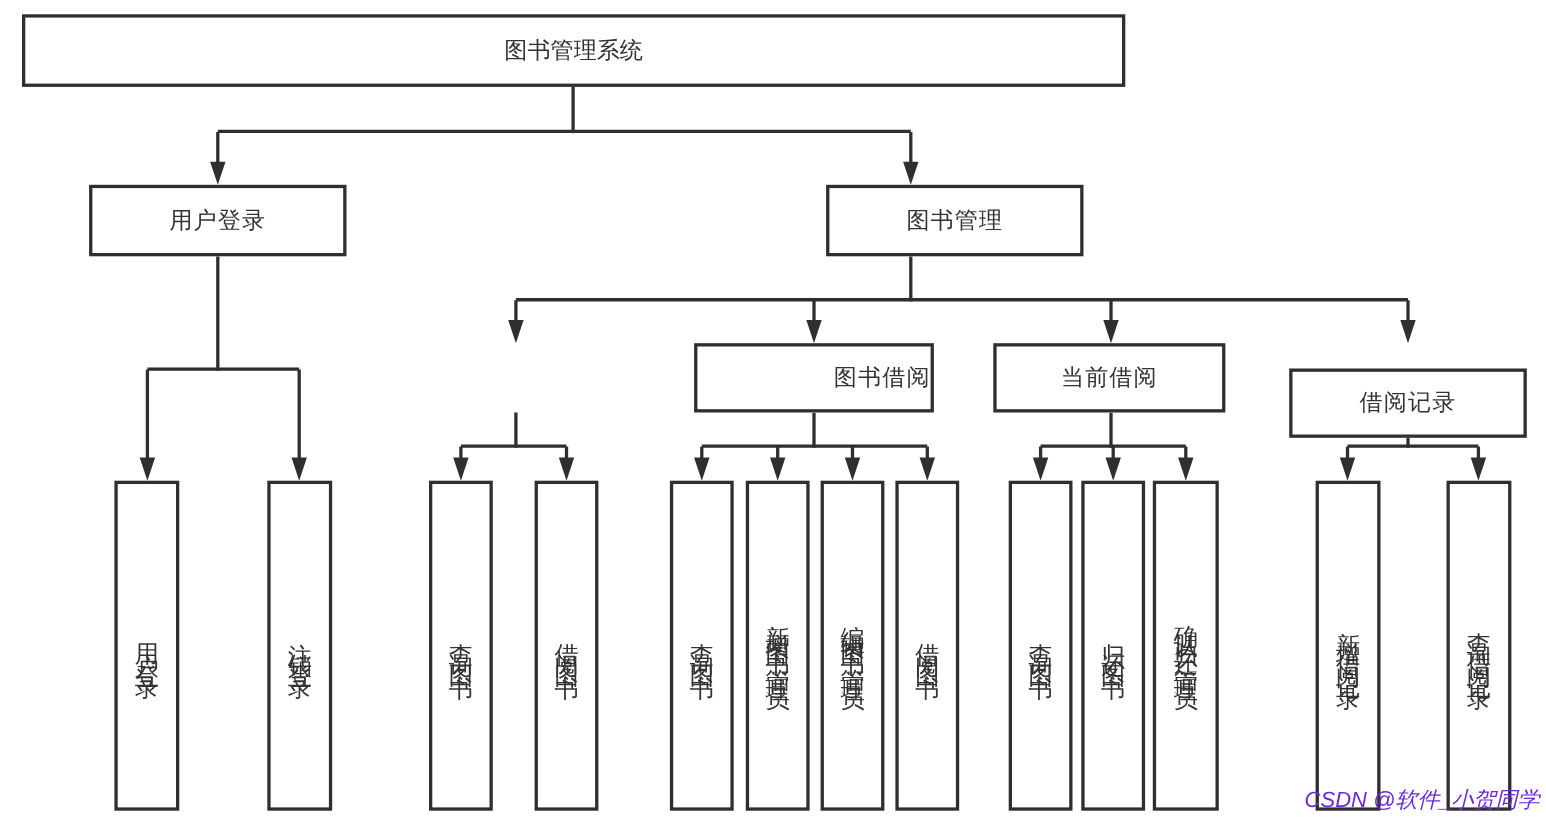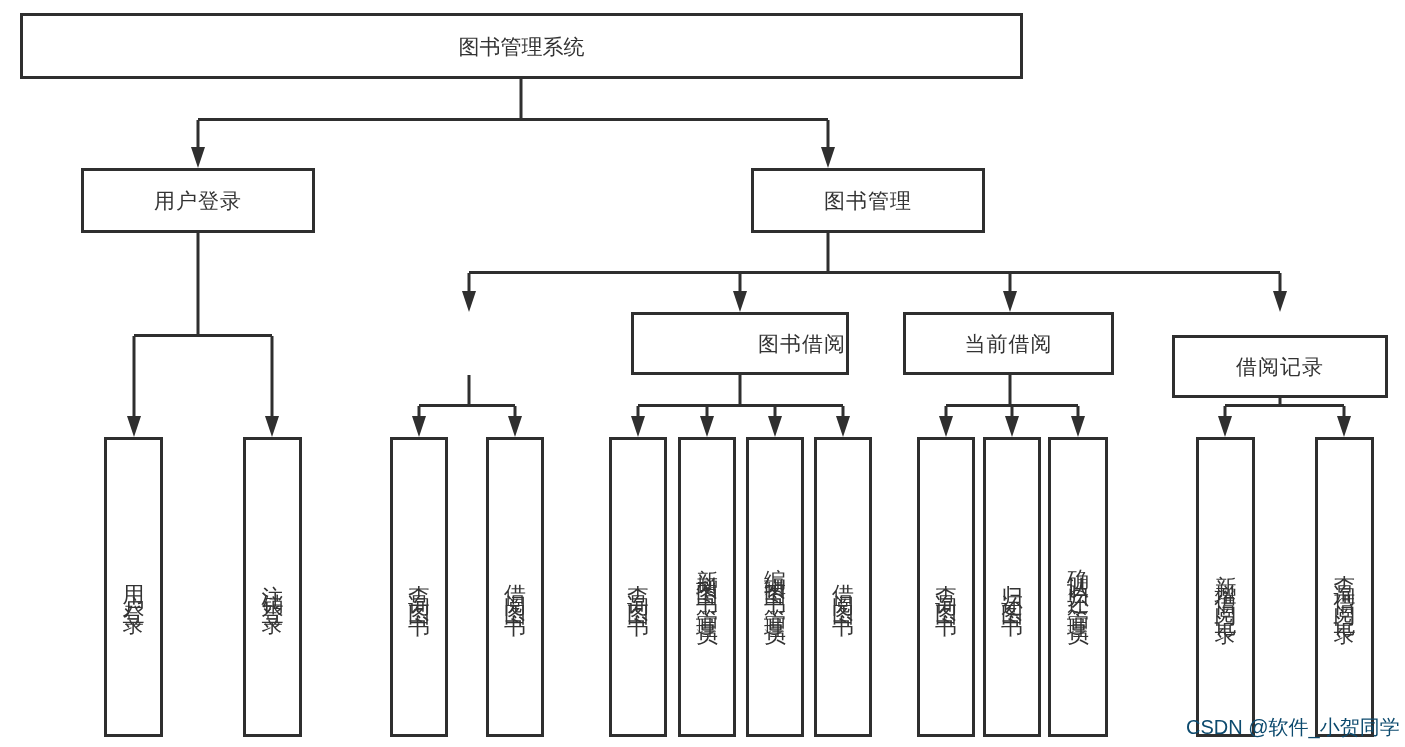--- a/index.html
+++ b/index.html
@@ -41,23 +41,24 @@
     font-size: 22px;
     letter-spacing: 10px;
     white-space: nowrap;
   }
   .leaf .vtext.tight { letter-spacing: 8px; }
   .watermark {
     position: absolute;
     left: 1186px;
     top: 714px;
     z-index: 5;
-    color: #0c4a6e;
+    color: #6d28d9;
     font-size: 20px;
     white-space: nowrap;
+    font-style: italic;
   }
 </style>
 </head>
 <body>
 
 <div class="canvas">
 
   <svg class="connectors" viewBox="0 0 1405 747" xmlns="http://www.w3.org/2000/svg">
     <g stroke="#2f2f2f" stroke-width="3" fill="none">
 

